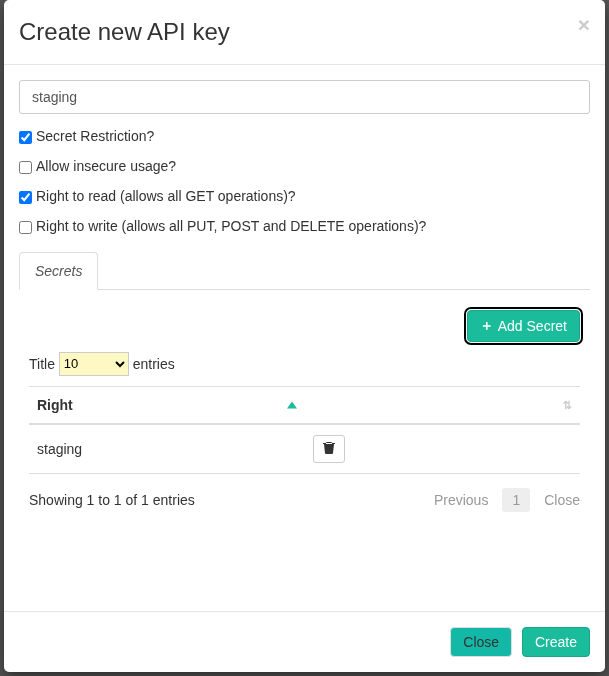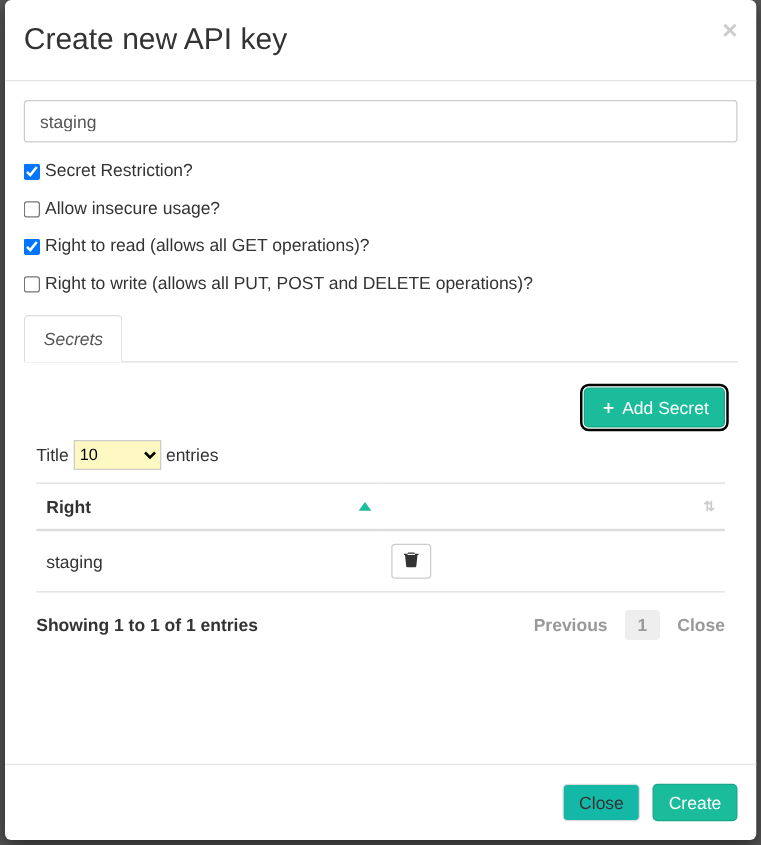--- a/index.html
+++ b/index.html
@@ -23,21 +23,21 @@
 .dt-top { display: flex; justify-content: space-between; align-items: center; margin-bottom: 10px; font-size: 14px; color: #333; }
 .dt-len select { height: 24px; font-size: 13px; background: #fef9c3; border: 1px solid #ccc; min-width: 70px; }
 .dt-search input { height: 26px; width: 220px; padding: 4px 8px; border: 1px solid #ccc; border-radius: 3px; margin-left: 6px; }
 table { width: 100%; border-collapse: collapse; }
 thead th { text-align: left; padding: 10px 8px; border-top: 1px solid #ddd; border-bottom: 2px solid #ddd; font-weight: 700; color: #333; position: relative; }
 tbody td { padding: 10px 8px; border-bottom: 1px solid #ddd; }
 .sort-asc::after { content: ""; position: absolute; right: 8px; top: 50%; width: 0; height: 0; border-left: 5px solid transparent; border-right: 5px solid transparent; border-bottom: 7px solid #1abc9c; transform: translateY(-50%); }
 .sort-both::after { content: "⇅"; position: absolute; right: 8px; top: 50%; transform: translateY(-50%); color: #ccc; font-size: 11px; }
 .trash-btn { border: 1px solid #ccc; background: #fff; border-radius: 3px; padding: 5px 9px; cursor: pointer; color: #333; }
 .trash-icon { display: inline-block; }
-.dt-bottom { display: flex; justify-content: space-between; align-items: center; margin-top: 14px; font-size: 14px; color: #333; font-weight: bold; }
+.dt-bottom { display: flex; justify-content: space-between; align-items: center; margin-top: 14px; font-size: 14px; color: #333; }
 .pager { display: flex; align-items: center; gap: 14px; }
 .pager .disabled { color: #999; cursor: default; }
 .pager .page-cur { background: #eee; color: #999; padding: 4px 10px; border-radius: 3px; }
 .modal-footer { padding: 15px; border-top: 1px solid #e5e5e5; text-align: right; }
 .btn-default { background: #14b8a6; border-color: #ddd; color: #333; }
 .btn-footer { margin-left: 6px; }
 </style>
 </head>
 <body>
 

